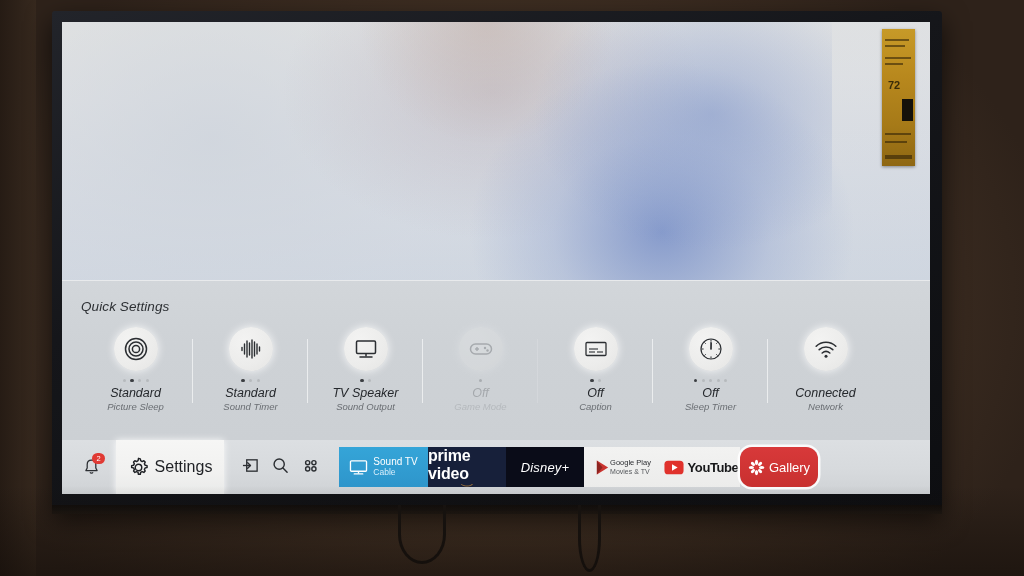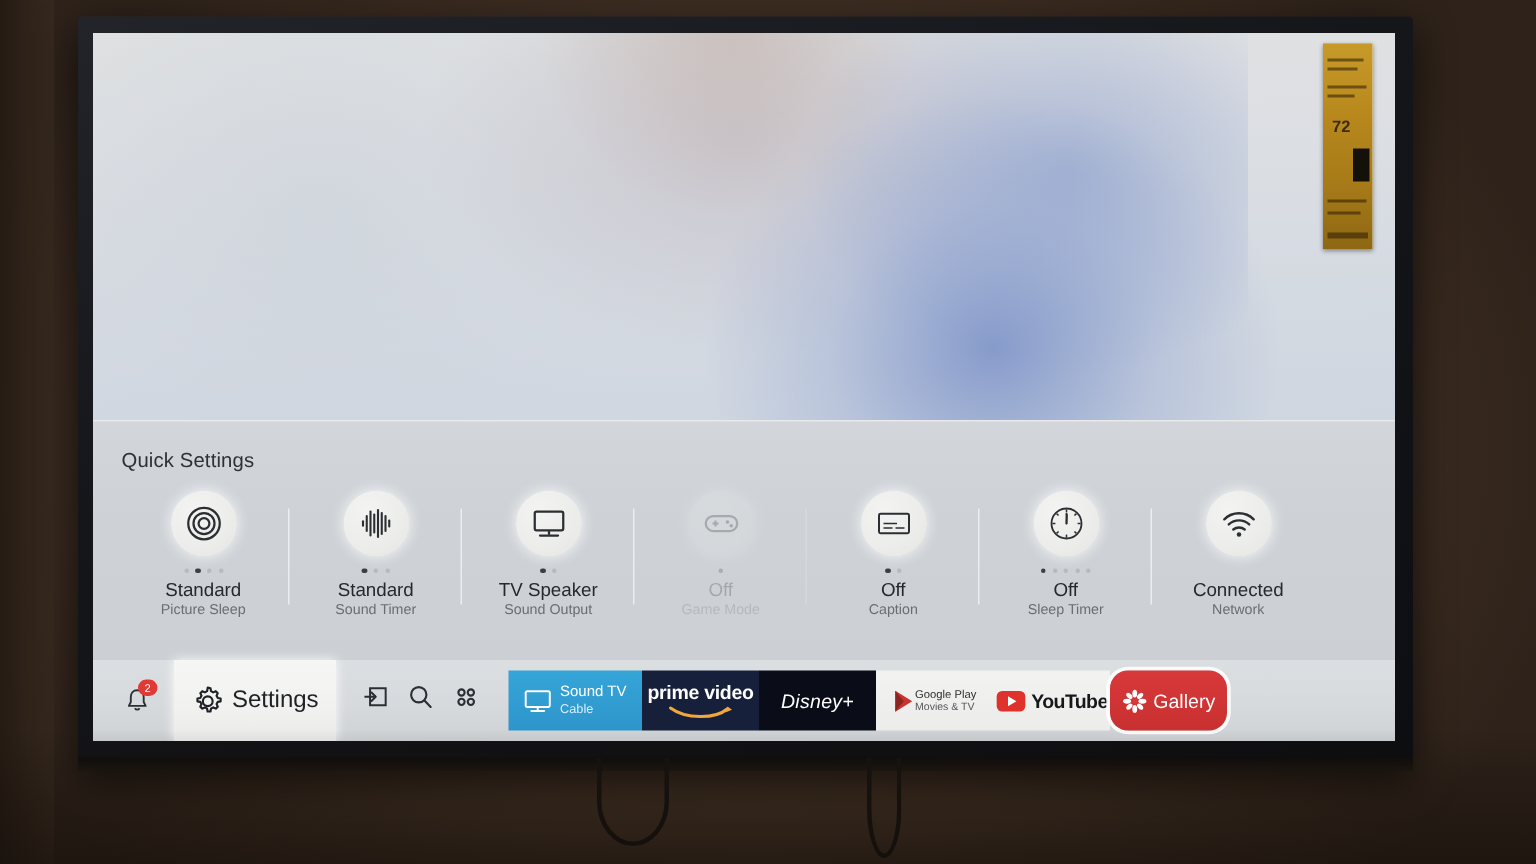--- a/index.html
+++ b/index.html
@@ -38,21 +38,21 @@
   #sticker{position:absolute;right:15px;top:7px;width:33px;height:137px;
     background:linear-gradient(180deg,#c79a28 0%,#b8881d 35%,#a67a18 70%,#8e6713 100%);
     box-shadow:0 1px 3px rgba(0,0,0,.4);overflow:hidden;}
   #sticker .ln{position:absolute;left:3px;height:2px;background:rgba(40,28,6,.55);}
   #sticker .blk{position:absolute;right:2px;top:70px;width:11px;height:22px;background:#14110a;}
   #sticker .big{position:absolute;left:6px;top:50px;font-size:11px;font-weight:bold;color:#3a2c08;}
 
   
   #qs{position:absolute;left:0;top:258px;width:928px;height:160px;
     background:linear-gradient(180deg,#d2d6da 0%,#ced2d6 40%,#ccd0d4 100%);
-    border-top:1px solid rgba(255,255,255,.55);}
+    border-top:1px solid rgba(255,255,255,.55);font-style:italic;}
   #qs-title{position:absolute;left:19px;top:18px;font-size:13.5px;color:#2d3034;letter-spacing:.1px;}
 
   #qs-row{position:absolute;left:0;top:46px;width:868px;height:108px;display:flex;padding-left:16px;}
   .qs-item{flex:0 0 115px;position:relative;display:flex;flex-direction:column;align-items:center;}
   .qs-sep{position:absolute;right:0;top:12px;width:1px;height:64px;background:rgba(255,255,255,.6);}
   .qs-circle{width:44px;height:44px;border-radius:50%;
     background:radial-gradient(circle at 35% 30%,#f3f3f2 0%,#ececeb 60%,#e4e4e3 100%);
     display:flex;align-items:center;justify-content:center;
     box-shadow:0 0 9px rgba(255,255,255,.85);}
   .qs-dots{display:flex;gap:4.5px;margin-top:7px;height:5px;align-items:center;}
@@ -77,21 +77,21 @@
     box-shadow:0 0 7px rgba(255,255,255,.9);}
   #settings-label{font-size:16px;color:#1f2125;}
   #quick-icons{display:flex;align-items:center;gap:13px;margin-left:18px;}
   #apps{display:flex;align-items:center;margin-left:20px;}
   .app{height:40px;display:flex;align-items:center;justify-content:center;position:relative;}
   .app-livetv{width:77px;background:linear-gradient(180deg,#35a5d8 0%,#2e95cb 100%);gap:5px;padding:0 6px;}
   .lt-txt{display:flex;flex-direction:column;line-height:11px;}
   .lt-t{font-size:10px;color:#fff;}
   .lt-s{font-size:8.5px;color:#d8eefb;}
   .app-prime{width:78px;background:#17203a;flex-direction:column;}
-  .pv-t{font-size:13px;color:#fff;letter-spacing:-.2px;font-weight:bold;}
+  .pv-t{font-size:16px;color:#fff;letter-spacing:-.2px;font-weight:bold;}
   .app-disney{width:78px;background:#0a0c18;}
   .dz-t{font-size:13px;color:#fff;font-style:italic;letter-spacing:.2px;}
   .app-gplay{width:78px;background:linear-gradient(180deg,#f2f2f1 0%,#ececeb 100%);gap:0;}
   .gp-txt{display:flex;flex-direction:column;line-height:9px;}
   .gp-t{font-size:7.5px;color:#2b2d31;}
   .gp-s{font-size:7px;color:#55585c;}
   .app-youtube{width:78px;background:linear-gradient(180deg,#f2f2f1 0%,#ececeb 100%);gap:4px;}
   .yt-t{font-size:13px;color:#17181a;font-weight:bold;letter-spacing:-.4px;}
   .app-gallery{width:78px;background:linear-gradient(180deg,#d8393a 0%,#c8302f 100%);gap:4px;
     box-shadow:0 0 0 2.5px rgba(255,255,255,.85);z-index:2;border-radius:12px;}

